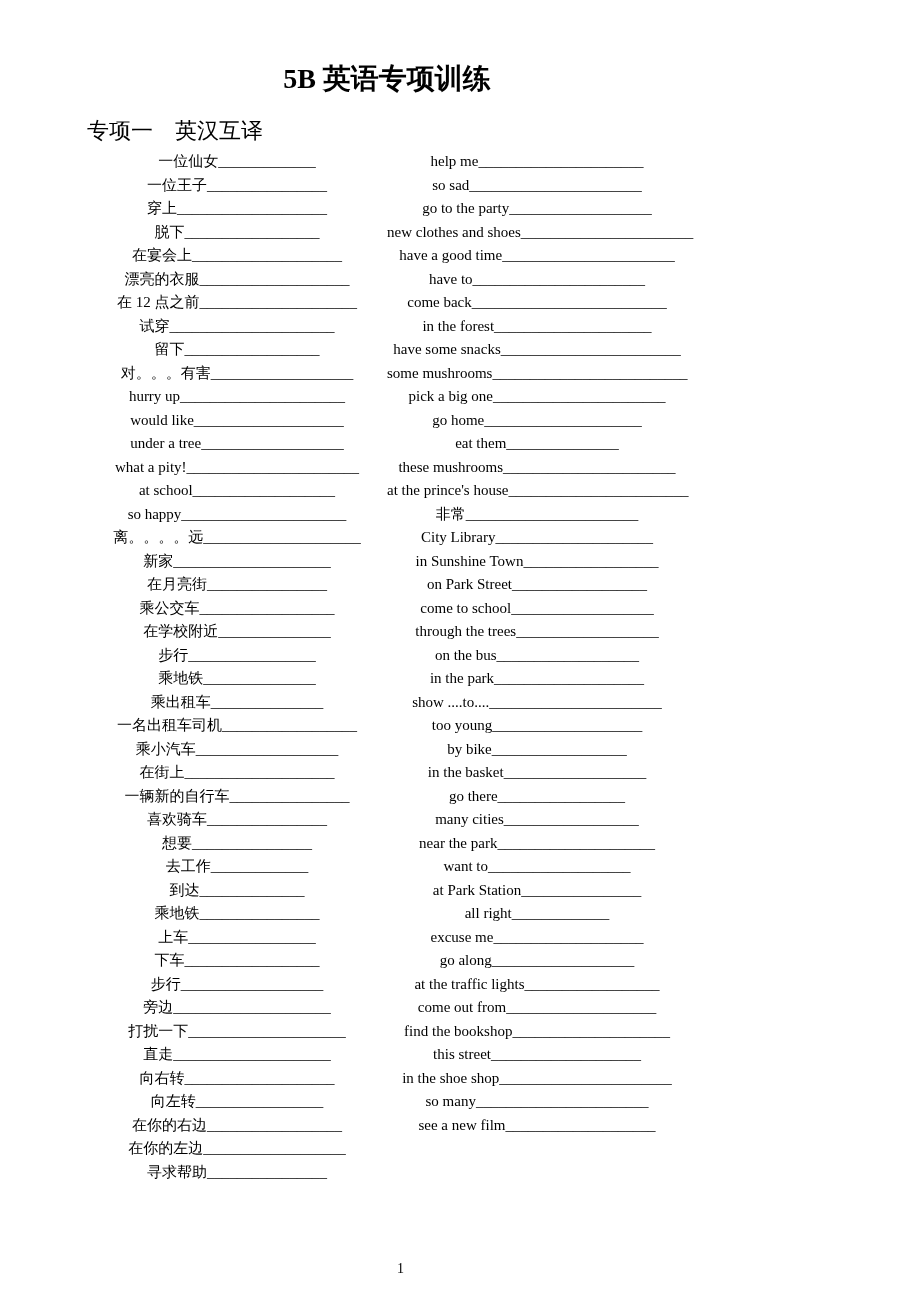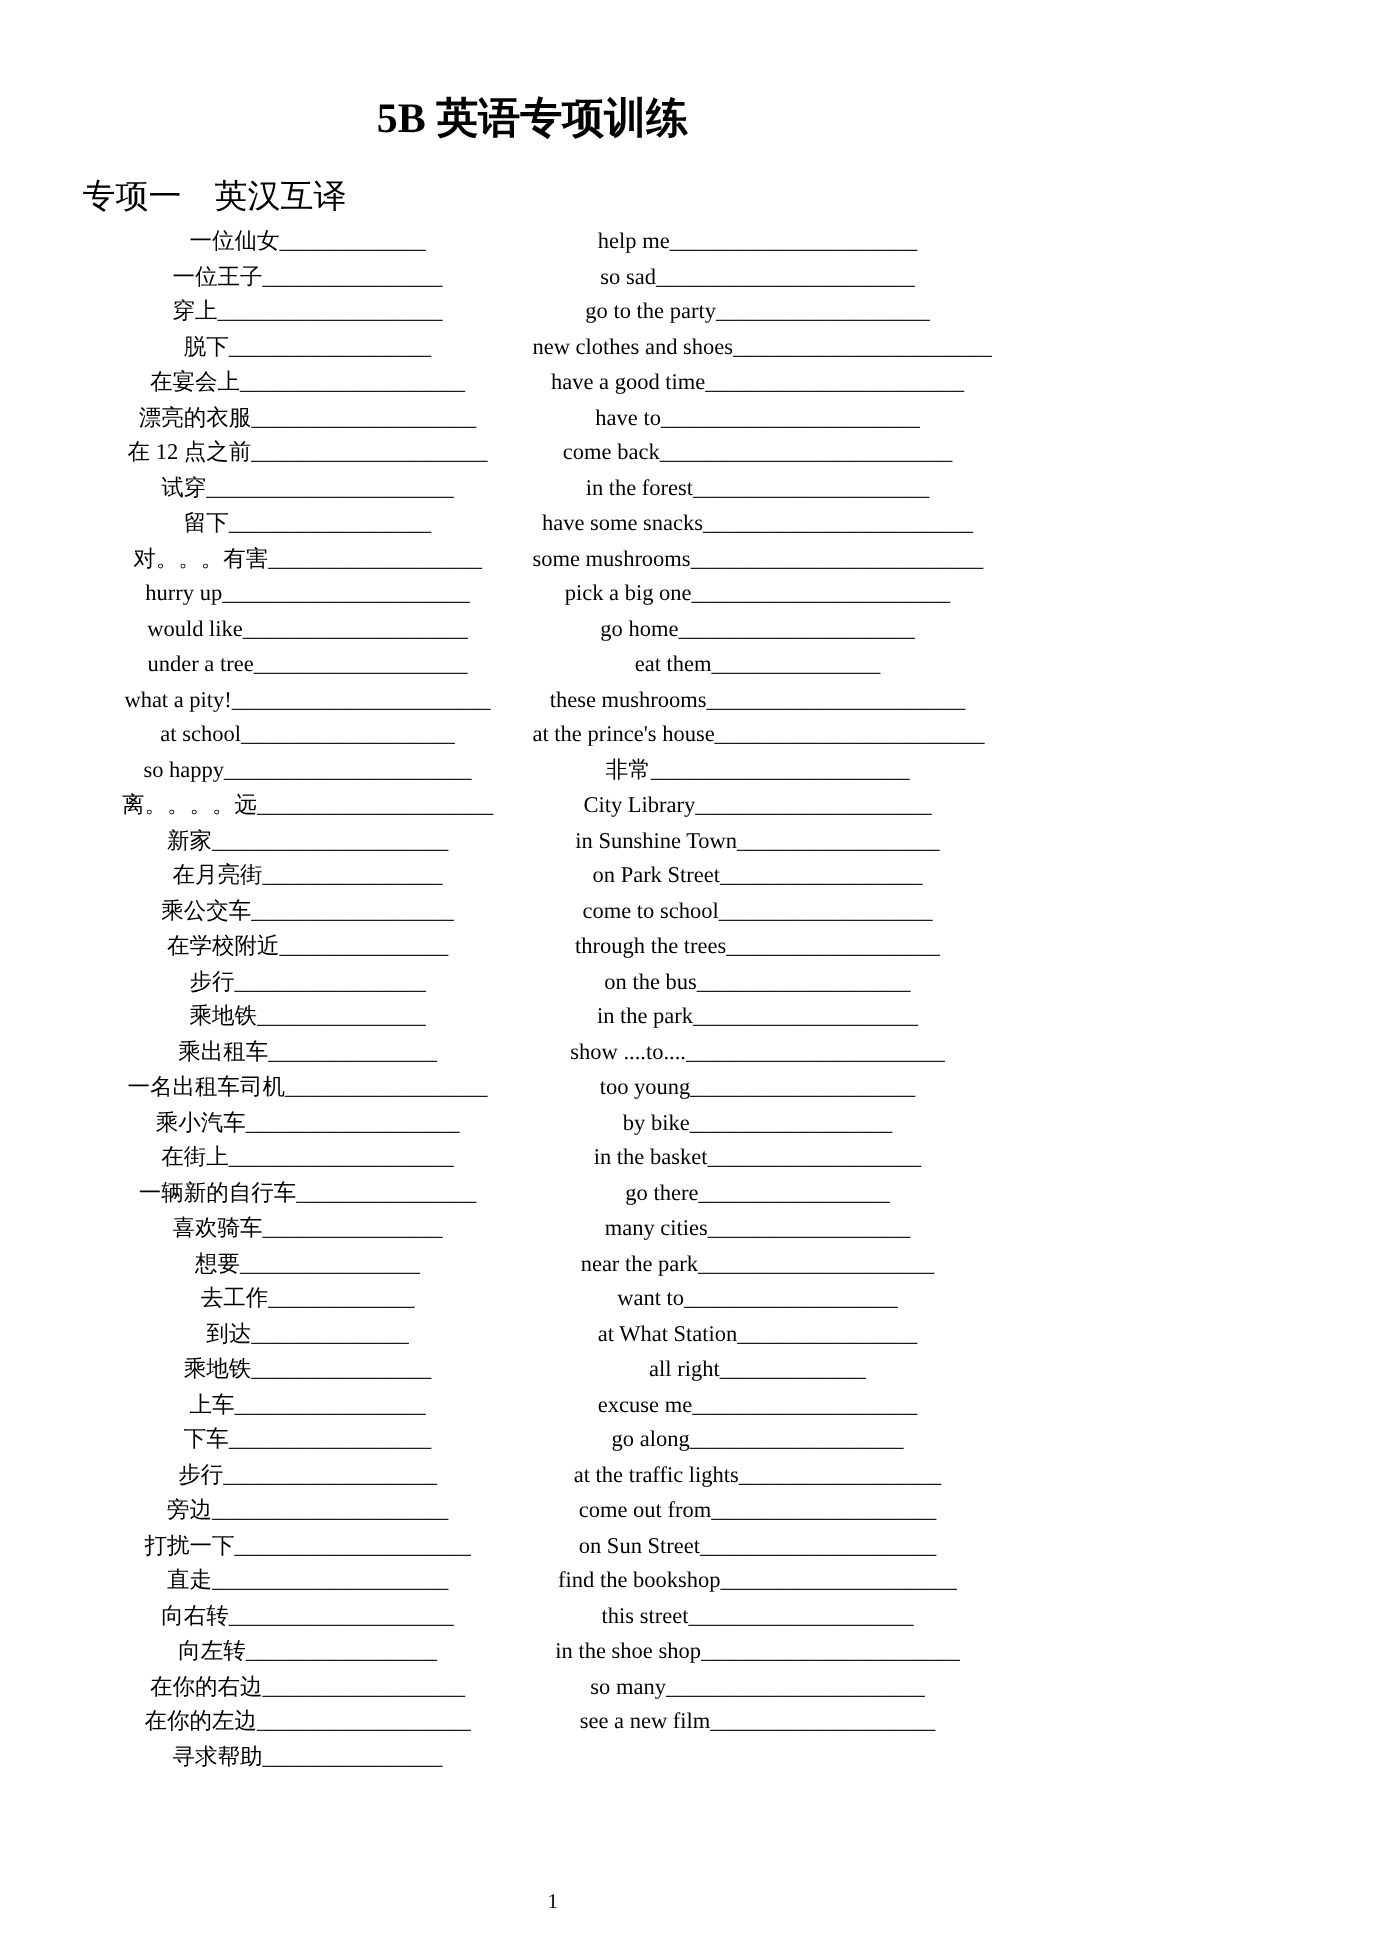--- a/index.html
+++ b/index.html
@@ -8,20 +8,21 @@
     background: #fff;
     font-family: "Times New Roman", "SimSun", serif;
     color: #000;
   }
   .page {
     width: 737px;
     min-height: 1302px;
     box-sizing: border-box;
     padding: 60px 82px 30px 55px;
     position: relative;
+    margin-left: 32px;
   }
   .title {
     text-align: center;
     font-size: 28px;
     font-weight: bold;
     margin-bottom: 18px;
   }
   .section-header {
     font-size: 22px;
     font-weight: normal;
@@ -134,27 +135,26 @@
         <div class="item">on the bus___________________</div>
         <div class="item">in the park____________________</div>
         <div class="item">show ....to...._______________________</div>
         <div class="item">too young____________________</div>
         <div class="item">by bike__________________</div>
         <div class="item">in the basket___________________</div>
         <div class="item">go there_________________</div>
         <div class="item">many cities__________________</div>
         <div class="item">near the park_____________________</div>
         <div class="item">want to___________________</div>
-        <div class="item">at What Station________________</div>
+        <div class="item">at Park Station________________</div>
         <div class="item">all right_____________</div>
         <div class="item">excuse me____________________</div>
         <div class="item">go along___________________</div>
         <div class="item">at the traffic lights__________________</div>
         <div class="item">come out from____________________</div>
-        <div class="item">on Sun Street_____________________</div>
         <div class="item">find the bookshop_____________________</div>
         <div class="item"> this street____________________</div>
         <div class="item"> in the shoe shop_______________________</div>
         <div class="item"> so many_______________________</div>
         <div class="item"> see a new film____________________</div>
       </div>
   </div>
 
   <div class="pagenum">1</div>
 

